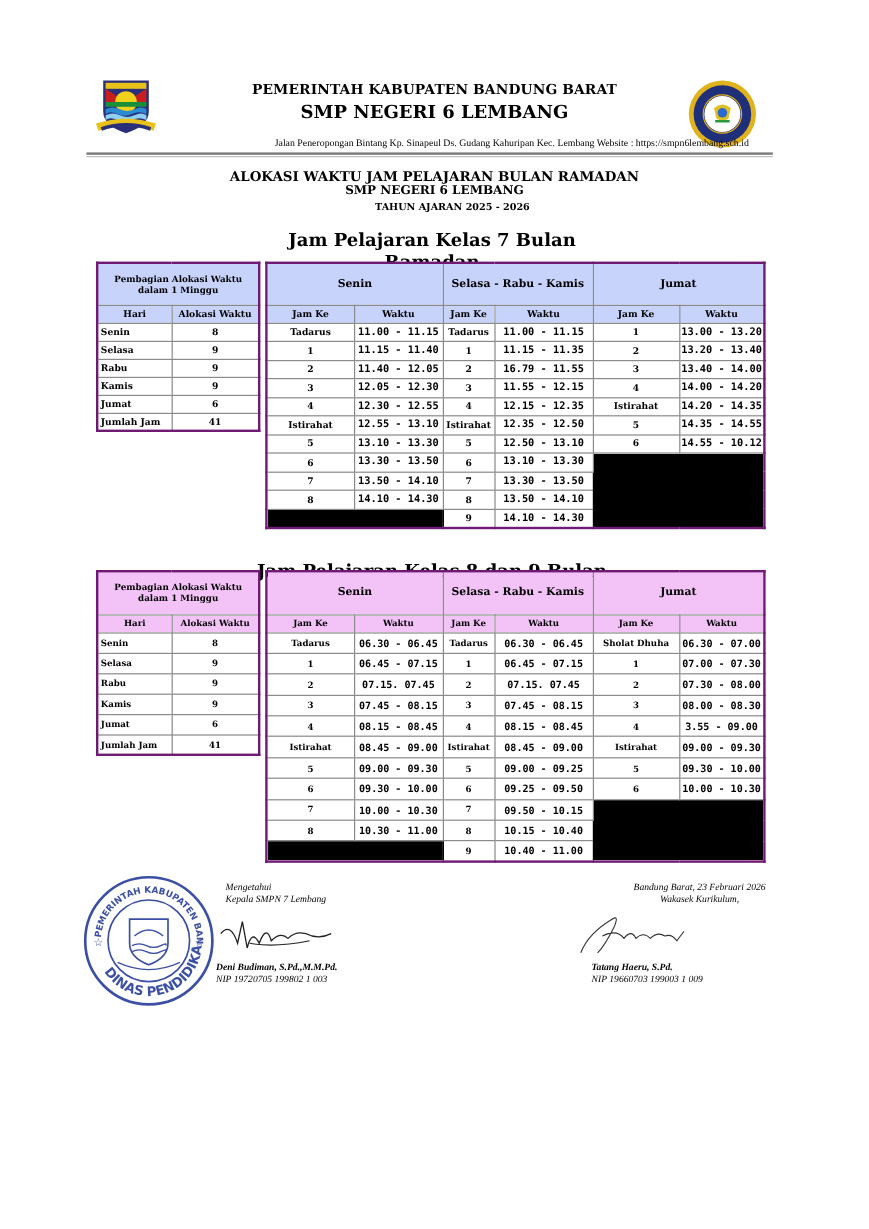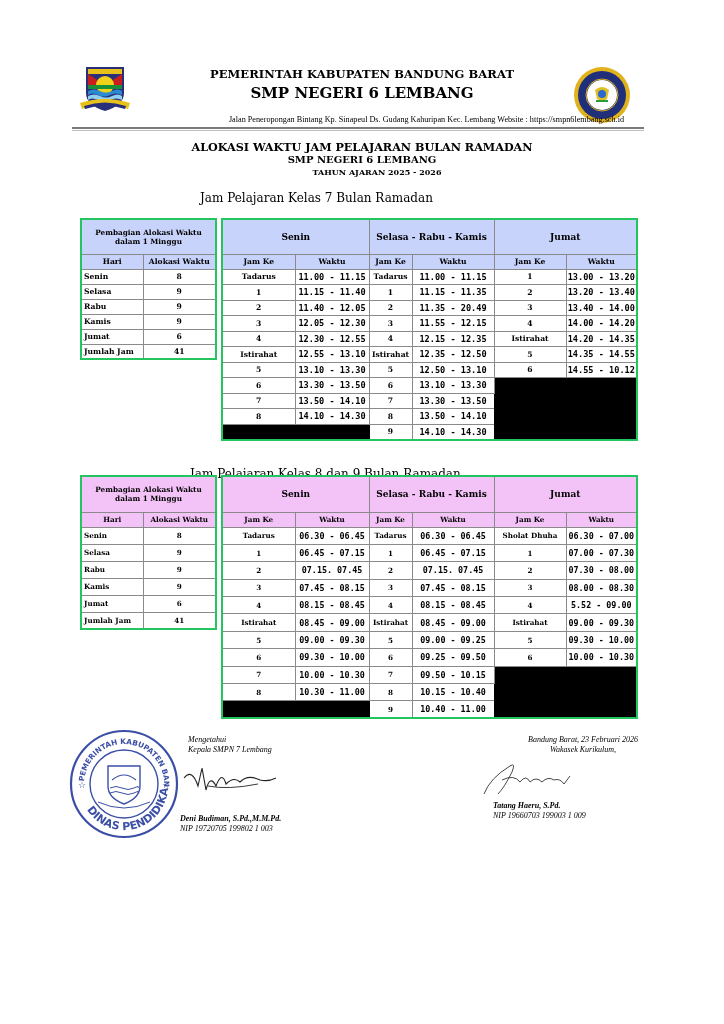--- a/index.html
+++ b/index.html
@@ -6,23 +6,23 @@
   body { width:724px; height:1024px; position:relative; overflow:hidden; font-family:"DejaVu Serif", serif; color:#000; }
   .abs { position:absolute; }
   .hdr1 { left:150px; top:67px; width:424px; font-weight:bold; font-size:11.5px; text-align:center; letter-spacing:0.1px; }
   .hdr2 { left:150px; top:84px; width:424px; font-weight:bold; font-size:15px; text-align:center; }
   .addr { left:100px; top:115px; width:524px; font-family:"Liberation Serif", serif; font-size:8.2px; text-align:right; }
   .rule1 { left:72px; top:127px; width:572px; height:2px; background:#7a7a7a; }
   .rule2 { left:72px; top:130px; width:572px; height:1px; background:#bdbdbd; }
   .title1 { left:120px; top:140px; width:484px; font-weight:bold; font-size:11.2px; text-align:center; }
   .title2 { left:120px; top:154px; width:484px; font-weight:bold; font-size:10px; text-align:center; }
   .title3 { left:150px; top:167px; width:434px; font-weight:bold; font-size:8px; text-align:center; padding-left:20px; box-sizing:border-box; }
-  .sec { font-weight:normal; font-size:12px; text-align:left; }
-
-  table.t { position:absolute; border-collapse:collapse; border:2px solid #22c55e; table-layout:fixed; }
+  .sec { font-weight:bold; font-size:15px; text-align:center; }
+
+  table.t { position:absolute; border-collapse:collapse; border:2px solid #701a75; table-layout:fixed; }
   table.t td { border:1px solid #8a8a8a; font-weight:bold; text-align:center; padding:0; overflow:hidden; white-space:nowrap; }
   table.t td.l { text-align:left; padding-left:2px; }
   table.t td.blk { background:#000; border-color:#000; }
   .k7 td { font-size:7.6px; }
   .k7 td.tm { font-size:8.6px; font-family:"DejaVu Sans Mono", monospace; font-weight:bold; }
   .k7 .h1 td { background:#c8d3fb; }
   .k7 .h2 td { background:#c8d3fb; }
   .k8 td { font-size:7.2px; }
   .k8 td.tm { font-size:8.4px; font-family:"DejaVu Sans Mono", monospace; font-weight:bold; }
   .k8 .h1 td, .k8 .h2 td { background:#f3c3f8; }
@@ -151,21 +151,21 @@
         <td class="tm">11.15 - 11.40</td>
     <td>1</td>
         <td class="tm">11.15 - 11.35</td>
     <td>2</td>
         <td class="tm">13.20 - 13.40</td>
   </tr>
   <tr style="height:15.5px;">
     <td>2</td>
         <td class="tm">11.40 - 12.05</td>
     <td>2</td>
-        <td class="tm">11.35 - 20.49</td>
+        <td class="tm">16.79 - 11.55</td>
     <td>3</td>
         <td class="tm">13.40 - 14.00</td>
   </tr>
   <tr style="height:15.5px;">
     <td>3</td>
         <td class="tm">12.05 - 12.30</td>
     <td>3</td>
         <td class="tm">11.55 - 12.15</td>
     <td>4</td>
         <td class="tm">14.00 - 14.20</td>
@@ -317,21 +317,21 @@
         <td class="tm">07.45 - 08.15</td>
     <td>3</td>
         <td class="tm">08.00 - 08.30</td>
   </tr>
   <tr style="height:17.4px;">
     <td>4</td>
         <td class="tm">08.15 - 08.45</td>
     <td>4</td>
         <td class="tm">08.15 - 08.45</td>
     <td>4</td>
-        <td class="tm">5.52 - 09.00</td>
+        <td class="tm">3.55 - 09.00</td>
   </tr>
   <tr style="height:17.4px;">
     <td>Istirahat</td>
         <td class="tm">08.45 - 09.00</td>
     <td>Istirahat</td>
         <td class="tm">08.45 - 09.00</td>
     <td>Istirahat</td>
         <td class="tm">09.00 - 09.30</td>
   </tr>
   <tr style="height:17.4px;">
@@ -394,21 +394,21 @@
 <div class="abs sig" style="left:188px;top:735px;width:180px;">
   <div>Mengetahui</div>
   <div>Kepala SMPN 7 Lembang</div>
 </div>
 <div class="abs" style="left:178px;top:760px;width:100px;height:40px;">
   <svg width="100" height="40" viewBox="0 0 100 40">
     <path d="M6 18 Q14 8 20 26 L24 8 L28 30 Q32 14 38 26 Q44 10 48 24 Q56 16 62 22 Q70 14 82 20 Q90 22 98 18" fill="none" stroke="#222" stroke-width="1.1"></path>
     <path d="M30 26 Q50 30 80 24" fill="none" stroke="#222" stroke-width="0.9"></path>
   </svg>
 </div>
-<div class="abs sig" style="left:180px;top:801px;width:200px;margin-top:13px;">
+<div class="abs sig" style="left:180px;top:801px;width:200px;">
   <div><b>Deni Budiman, S.Pd.,M.M.Pd.</b></div>
   <div>NIP 19720705 199802 1 003</div>
 </div>
 
 <div class="abs sig" style="left:493px;top:735px;width:180px;text-align:center;">
   <div>Bandung Barat, 23 Februari 2026</div>
   <div>Wakasek Kurikulum,</div>
 </div>
 <div class="abs" style="left:480px;top:758px;width:100px;height:42px;">
   <svg width="100" height="42" viewBox="0 0 100 42">

